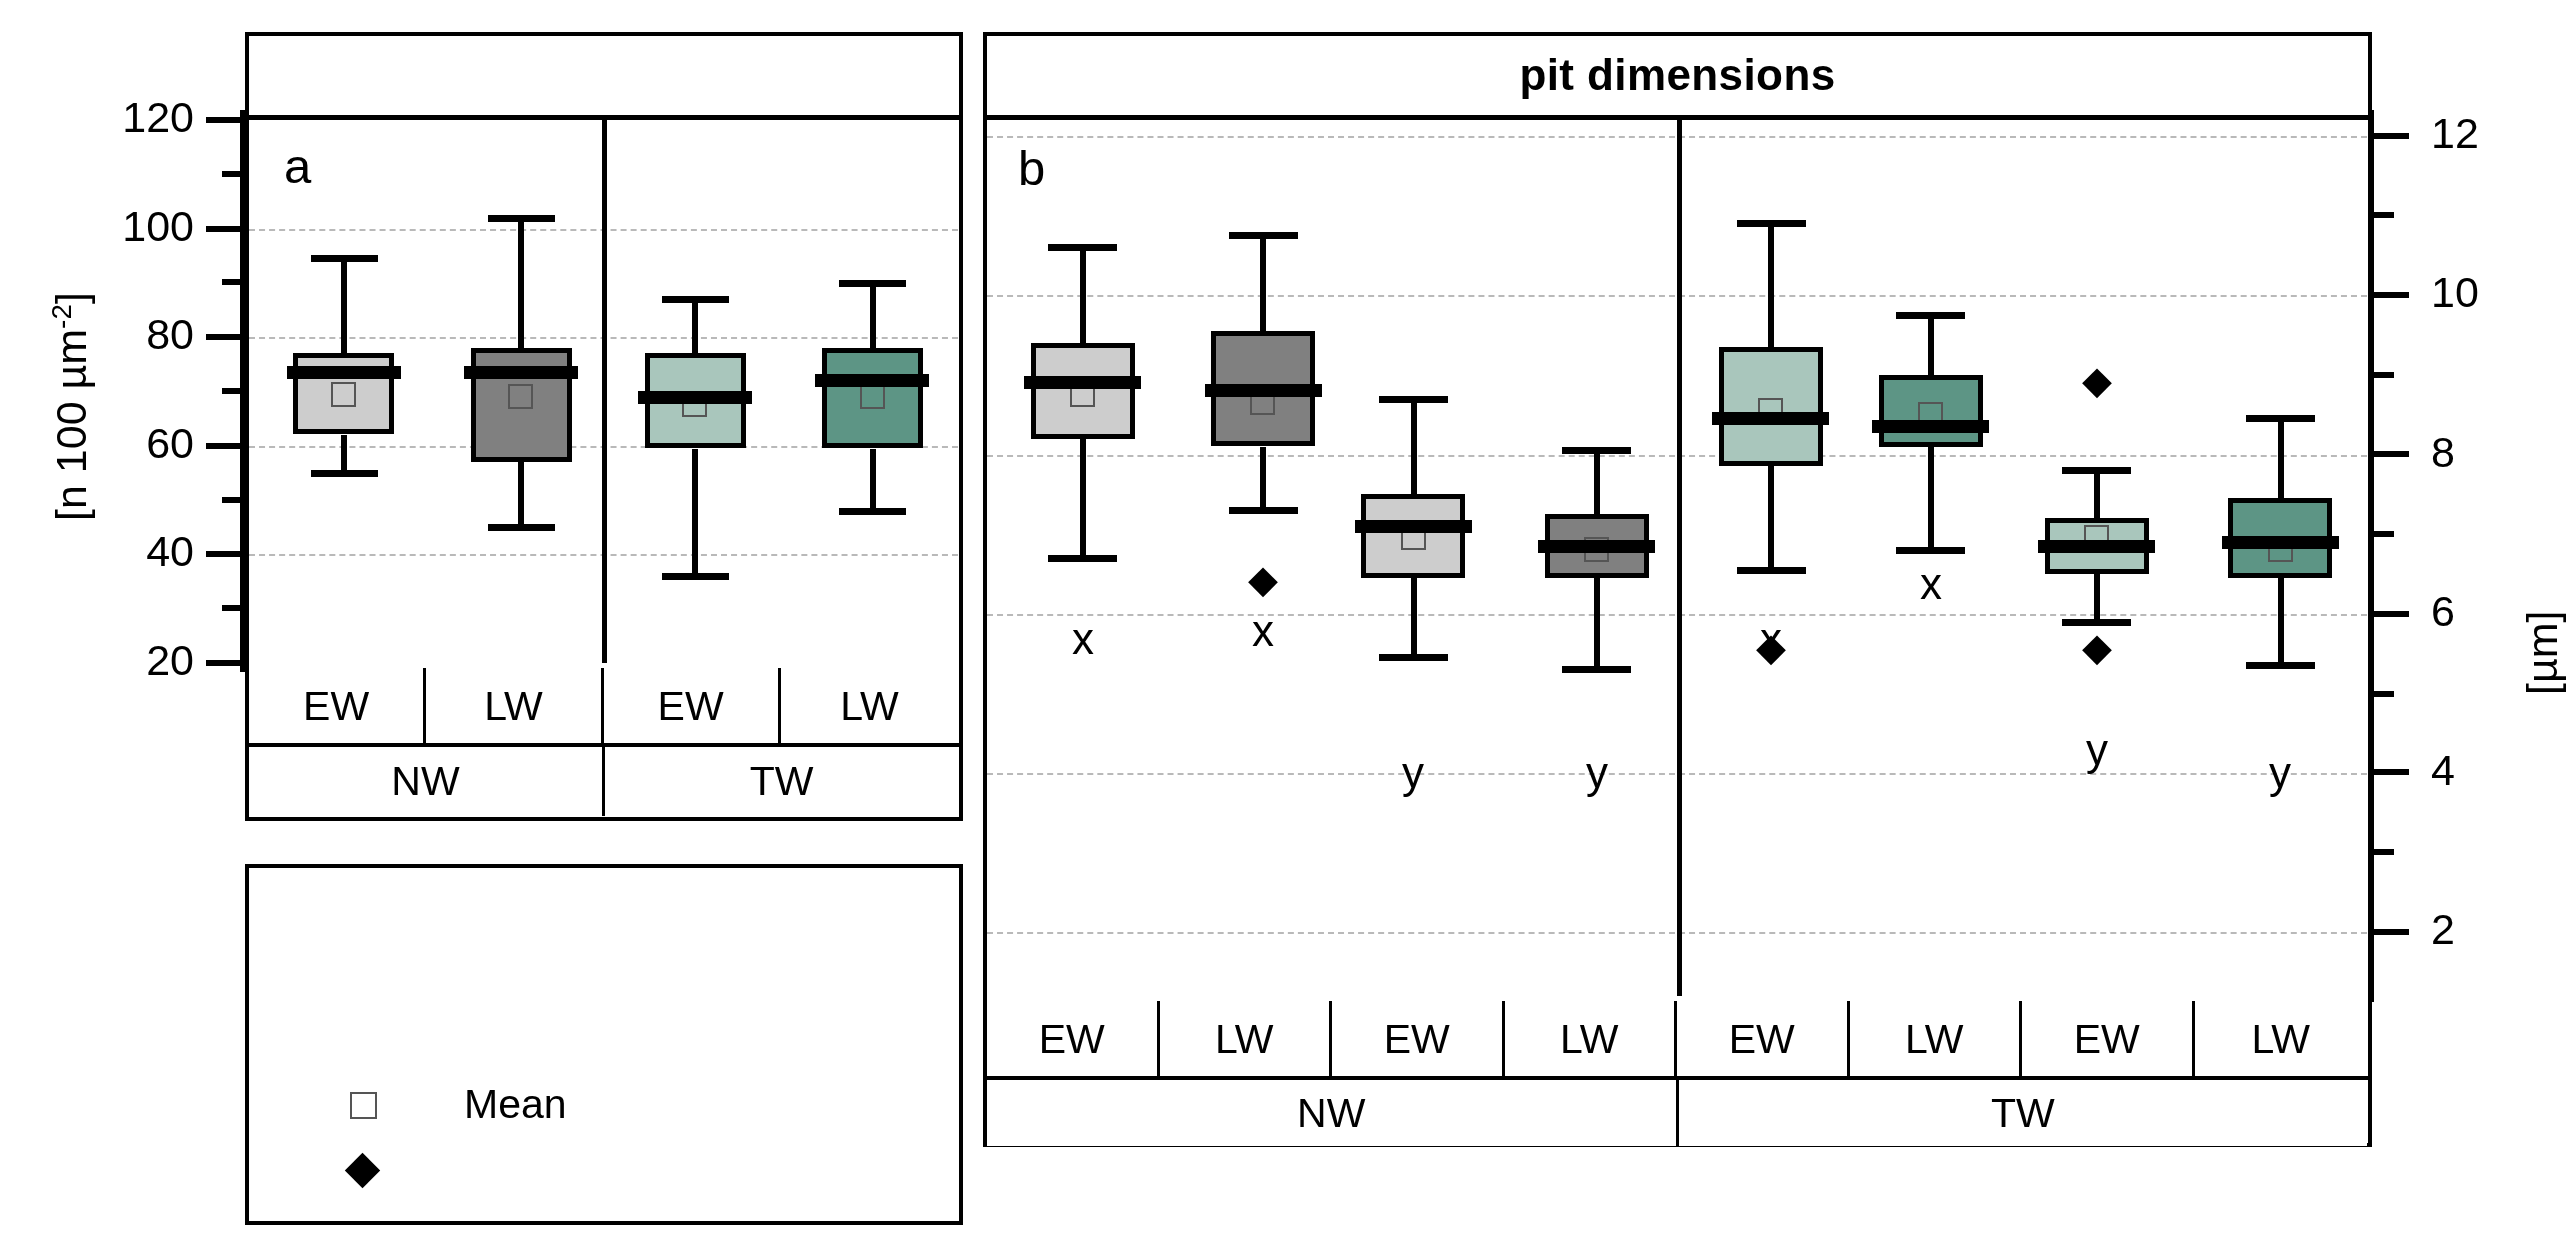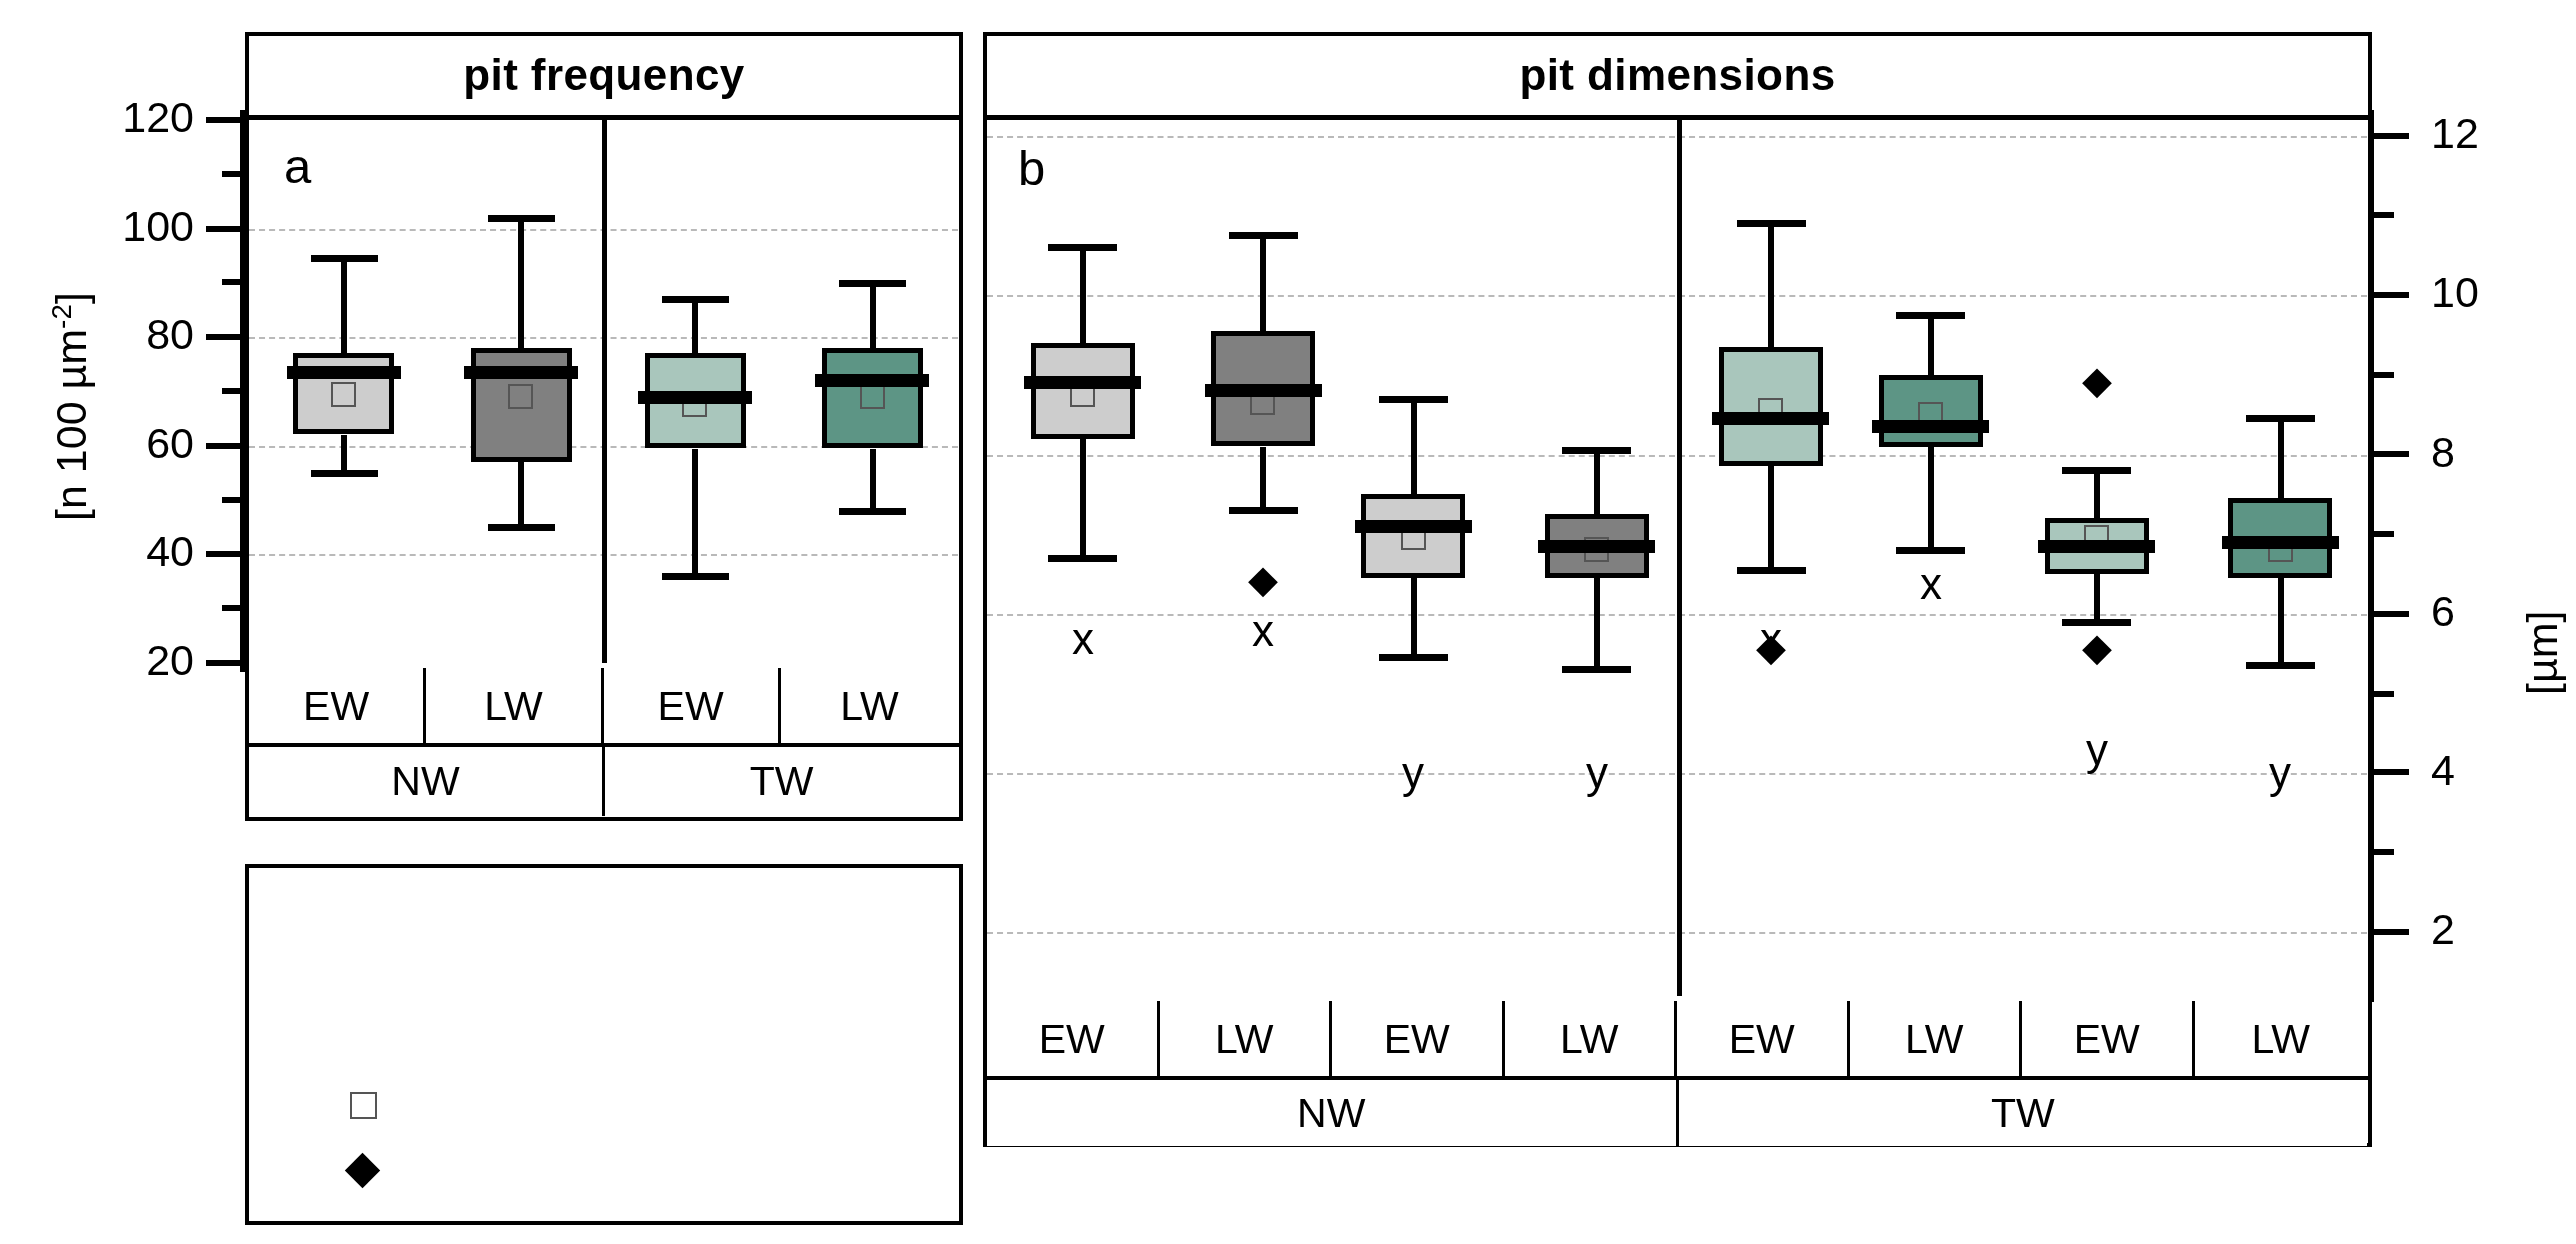--- a/index.html
+++ b/index.html
@@ -50,21 +50,20 @@
              transform-origin:0 0;transform:rotate(-90deg);}
   sup{font-size:.65em;vertical-align:super;}
 </style>
 </head>
 <body>
 
 <div id="root">
 
   <div class="abs frame bx" style="left:245px;top:32px;width:718px;height:789px;"></div>
 
-  <div class="abs title-bar" style="left:245px;top:32px;width:718px;height:85px;">pit frequency</div>
   <div class="abs rowline" style="left:245px;top:115px;width:718px;height:4.7px;"></div>
 
   <div class="abs" id="a-plot" style="left:249px;top:120px;width:709px;height:543px;overflow:hidden;">
       <div class="abs gridline" style="left:0px;top:434px;width:709px;height:0;"></div>
       <div class="abs gridline" style="left:0px;top:326px;width:709px;height:0;"></div>
       <div class="abs gridline" style="left:0px;top:217px;width:709px;height:0;"></div>
       <div class="abs gridline" style="left:0px;top:109px;width:709px;height:0;"></div>
       <div class="abs" style="left:0;top:0;width:709px;height:543px;">
         <div class="whisker" style="left:92px;top:138px;height:95px;"></div>
         <div class="whisker" style="left:92px;top:315px;height:38px;"></div>
@@ -124,20 +123,21 @@
       <div class="cell" style="flex:1 1 0;">NW</div>
       <div class="cell" style="flex:1 1 0;">TW</div>
     </div>
 
   <div class="abs frame bx" style="left:245px;top:864px;width:718px;height:361px;"></div>
   <div class="abs" id="legend-items" style="left:268px;top:876px;width:679px;height:339px;">
       <div class="abs legend-row" style="left:0px;top:199px;width:679px;height:66px;">
         <div class="abs" style="left:0px;top:0px;width:182px;height:66px;">
           <div class="abs" style="left:82px;top:17.4px;width:27px;height:27px;border:2.4px solid #555;box-sizing:border-box;"></div>
         </div>
+        <div class="abs legend-text" style="left:182px;top:6.3px;width:489px;font-size:41px;">Mean</div>
       </div>
       <div class="abs legend-row" style="left:0px;top:265px;width:679px;height:66px;">
         <div class="abs" style="left:0px;top:0px;width:182px;height:66px;">
           <div class="abs" style="left:82px;top:17.4px;width:25px;height:25px;background:#000;transform:rotate(45deg);"></div>
         </div>
       </div>
     </div>
 
   <div class="abs frame bx" style="left:983px;top:32px;width:1389px;height:1115px;"></div>
 

